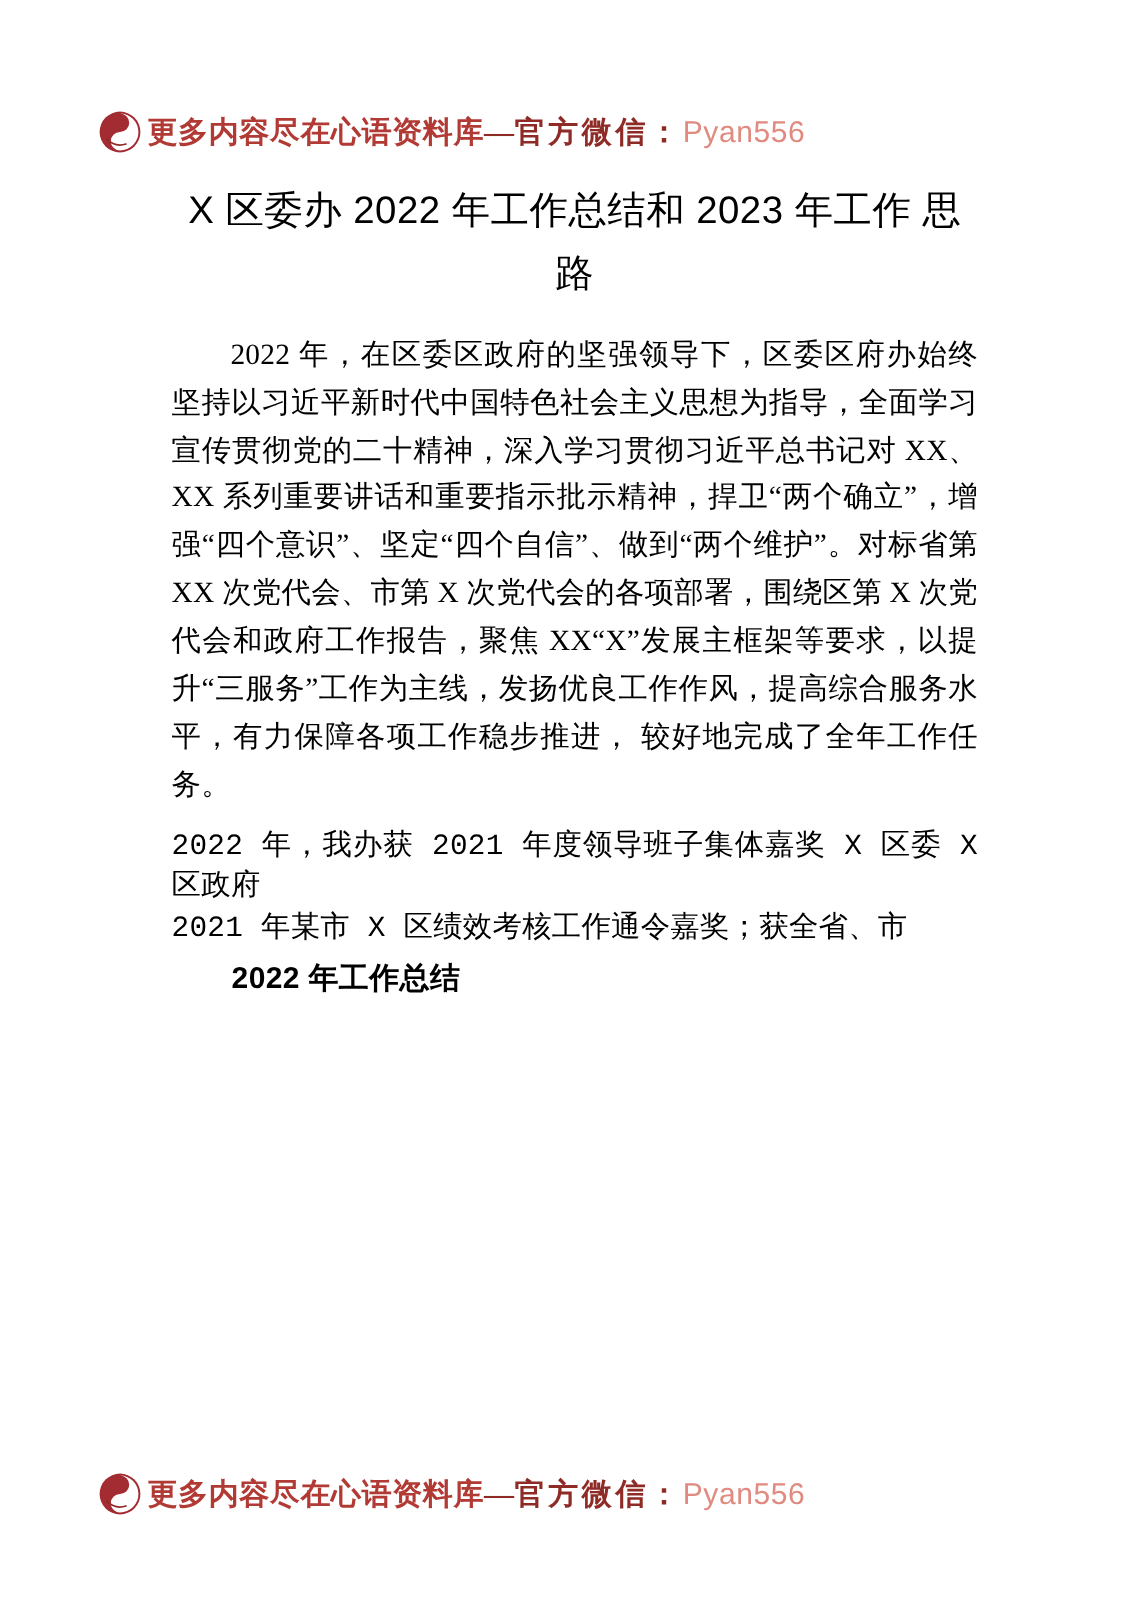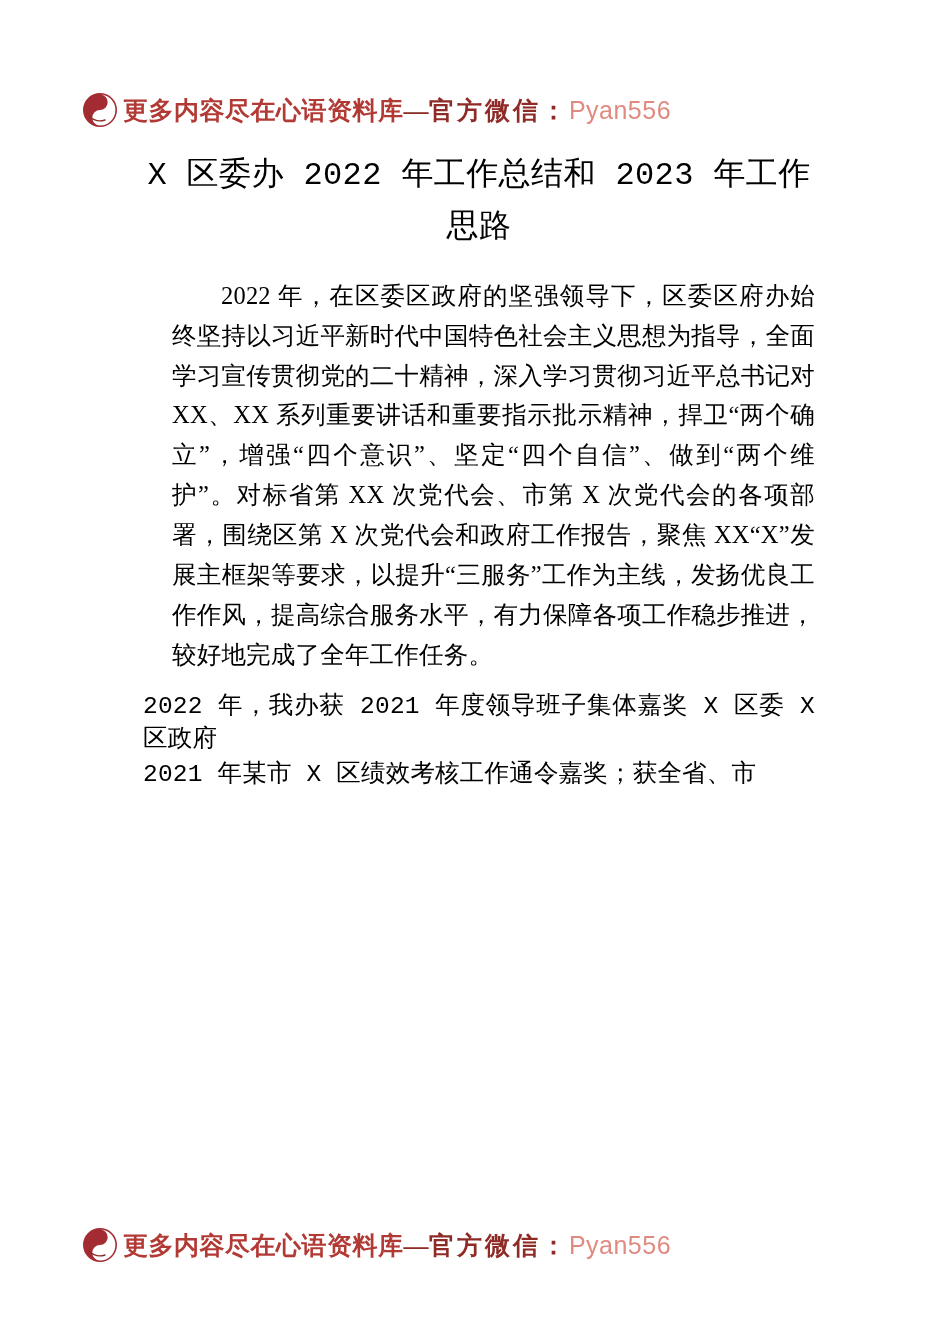--- a/index.html
+++ b/index.html
@@ -71,38 +71,38 @@
 
   
   .doc {
     position: absolute;
     left: 143px;
     top: 150px;
     width: 672px;
   }
 
   .doc-title {
-    font-family: Liberation Mono, monospace;
+    font-family: Liberation Sans, sans-serif;
     font-size: 32px;
     line-height: 1.62;
     text-align: center;
     font-weight: normal;
     margin: 0 0 22px 0;
     letter-spacing: 0.4px;
   }
 
   p.para {
     font-size: 24.5px;
     line-height: 1.63;
     margin: 0 0 6px 0;
     text-align: justify;
     text-justify: inter-character;
     letter-spacing: 0.2px;
   }
-  p.para.indent { text-indent: 2em; margin-left: 29px; }
+  p.para.indent { text-indent: 2em; }
   p.para.tight { line-height: 1.34; margin-bottom: 2px; font-family: Liberation Mono, monospace; }
   p.para.nogap { margin-bottom: 0; }
 
   .spacer-sm { height: 10px; }
 
   .heading-hei {
     font-family: "Liberation Sans", "DejaVu Sans", sans-serif;
     font-size: 25px;
     font-weight: bold;
     line-height: 1.6;
@@ -138,20 +138,21 @@
       <span>思路</span>
     </h1>
 
     <p class="para indent">2022 年，在区委区政府的坚强领导下，区委区府办始终坚持以习近平新时代中国特色社会主义思想为指导，全面学习宣传贯彻党的二十精神，深入学习贯彻习近平总书记对 XX、XX 系列重要讲话和重要指示批示精神，捍卫“两个确立”，增强“四个意识”、坚定“四个自信”、做到“两个维护”。对标省第 XX 次党代会、市第 X 次党代会的各项部署，围绕区第 X 次党代会和政府工作报告，聚焦 XX“X”发展主框架等要求，以提升“三服务”工作为主线，发扬优良工作作风，提高综合服务水平，有力保障各项工作稳步推进， 较好地完成了全年工作任务。</p>
 
     <div class="spacer-sm"></div>
 
     <p class="para tight">2022 年，我办获 2021 年度领导班子集体嘉奖 X 区委 X 区政府</p>
     <p class="para tight nogap">2021 年某市 X 区绩效考核工作通令嘉奖；获全省、市</p>
 
+    <p class="heading-hei">2022 年工作总结</p>
 
   </div>
 
   <div class="watermark watermark-bottom">
     <span class="wm-logo">
       <svg width="34" height="34" viewBox="0 0 34 34" aria-hidden="true">
         <circle cx="17" cy="17" r="16" fill="#a32b32"></circle>
         <path d="M17 1.6a15.4 15.4 0 0 1 0 30.8 7.7 7.7 0 0 1 0-15.4 7.7 7.7 0 0 0 0-15.4z" fill="#ffffff"></path>
         <circle cx="17" cy="9.3" r="3.1" fill="#a32b32"></circle>
         <circle cx="17" cy="24.7" r="3.1" fill="#ffffff"></circle>

